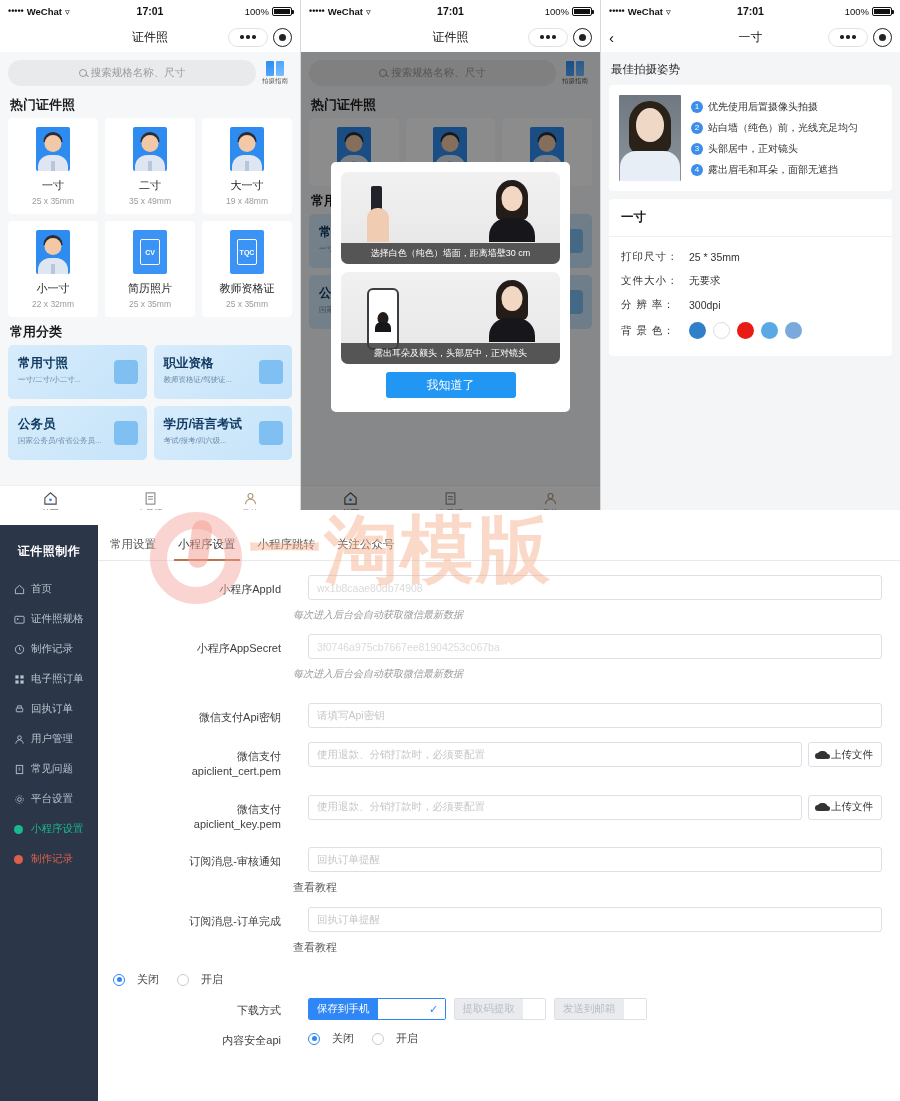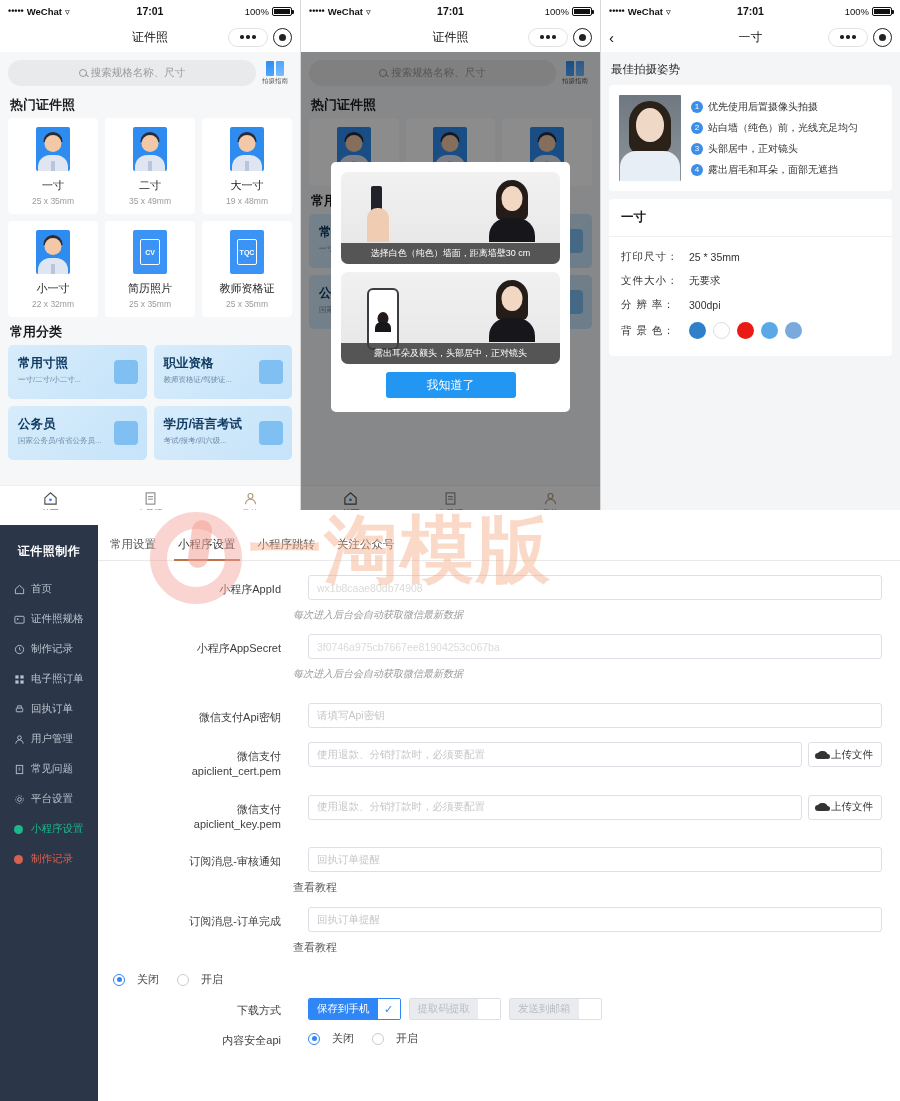--- a/index.html
+++ b/index.html
@@ -154,21 +154,21 @@
   .radiogrp { display: flex; align-items: center; gap: 18px; height: 25px; }
   .radio { display: flex; align-items: center; gap: 12px; font-size: 11px; color: #444; cursor: pointer;}
   .rdot { width: 12px; height: 12px; border-radius: 50%; border: 1.4px solid #c9ccd2; background:#fff; display:flex; align-items:center; justify-content:center;}
   .rdot.on { border-color: #2f86f6; }
   .rdot.on::after { content:""; width: 5px; height: 5px; border-radius:50%; background:#2f86f6; }
 
   .chkgrp { display: flex; align-items: center; gap: 8px; height: 26px; }
   .chk { display:flex; align-items:center; border:1px solid #dcdfe6; border-radius:2px; overflow:hidden; height:22px; }
   .chk .lbl { background:#e9ebee; color:#b9bdc4; font-size:10.5px; padding: 0 8px; height:100%; display:flex; align-items:center;}
   .chk .bx { width: 22px; height:100%; background:#fff; display:flex; align-items:center;justify-content:center; color:#2f86f6; font-size:11px;}
-  .chk.on { border-color:#2f86f6; }
+  .chk.on { border-color:#2f86f6;gap:45px; }
   .chk.on .lbl { background:#2f86f6; color:#fff; }
 
   
   .wm { position: absolute; left: 150px; top: 512px; width: 620px; height: 130px; pointer-events: none; z-index: 40;
         display:flex; gap: 6px; }
   .wm-logo { width: 92px; height: 92px; border-radius: 50%; position: relative; flex:none; }
   .wm-logo::before { content:""; position:absolute; inset:0; border-radius:50%; border: 17px solid rgba(244,160,150,.45); }
   .wm-logo::after { content:""; position:absolute; left:40px; top:8px; width:20px; height:48px; border-radius:10px; background: rgba(244,160,150,.55); transform: rotate(8deg); }
   .wm-text { font-size: 74px; font-weight: 800; color: rgba(246,175,140,.48); letter-spacing: 2px; line-height: 1; font-family: "DejaVu Sans", sans-serif;}
 </style>

